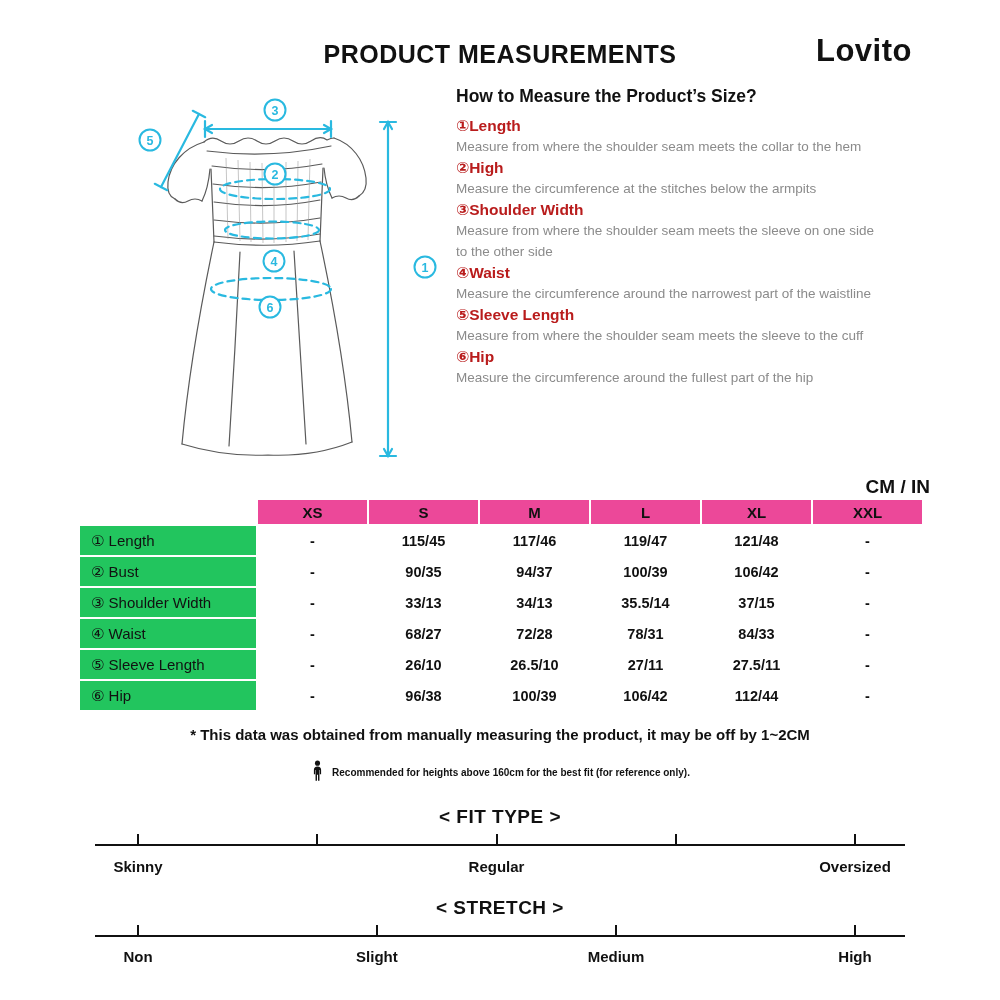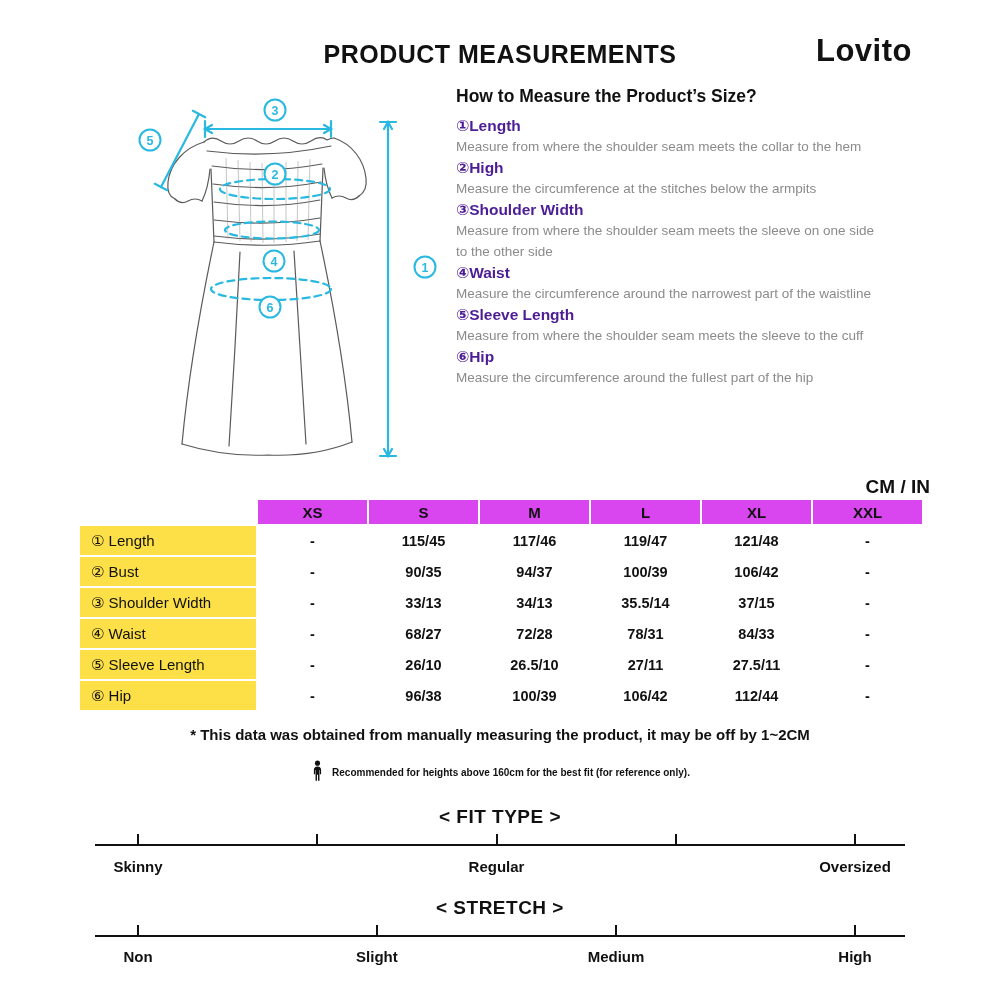--- a/index.html
+++ b/index.html
@@ -7,31 +7,31 @@
   .page{position:relative;width:1000px;height:1000px;background:#fff;overflow:hidden;}
 
   .title{position:absolute;top:40px;left:0;width:100%;text-align:center;
          font-size:25px;font-weight:800;letter-spacing:.5px;}
   .brand{position:absolute;top:33px;right:88px;font-size:31px;font-weight:800;letter-spacing:.5px;}
 
   .guide{position:absolute;top:84px;left:78px;width:854px;display:flex;}
   .diagram{width:378px;height:386px;flex:none;}
   .instructions{width:420px;flex:none;padding-top:2px;}
   .howto-title{font-size:17.5px;font-weight:700;margin:0 0 8px 0;}
-  .mi-label{font-size:15.5px;font-weight:600;color:#4c1d95;line-height:21px;}
+  .mi-label{font-size:15.5px;font-weight:600;color:#b91c1c;line-height:21px;}
   .mi-desc{font-size:13.5px;color:#8b8b8b;line-height:21px;}
 
   .units{position:absolute;top:476px;right:70px;font-size:19px;font-weight:700;}
 
   table.size-table{position:absolute;top:498px;left:78px;width:846px;
         border-collapse:separate;border-spacing:2px;table-layout:fixed;}
-  .size-table th{background:#d946ef;font-size:15px;font-weight:700;height:24px;padding:0;text-align:center;}
+  .size-table th{background:#ec4899;font-size:15px;font-weight:700;height:24px;padding:0;text-align:center;}
   .size-table th.corner{background:transparent;}
   .size-table td{height:29px;text-align:center;font-size:14.5px;font-weight:700;background:#fff;padding:0;}
-  .size-table td.rowlabel{background:#fde047;text-align:left;padding-left:11px;font-weight:400;font-size:15px;}
+  .size-table td.rowlabel{background:#22c55e;text-align:left;padding-left:11px;font-weight:400;font-size:15px;}
 
   .note1{position:absolute;top:726px;left:0;width:100%;text-align:center;font-size:15px;font-weight:700;}
   .note2{position:absolute;top:760px;left:0;width:100%;text-align:center;font-size:10px;font-weight:700;}
   .note2 svg{vertical-align:-5px;margin-right:7px;}
 
   .scale-title{position:absolute;left:0;width:100%;text-align:center;font-size:19px;font-weight:800;letter-spacing:.5px;}
   .fit-title{top:806px;}
   .stretch-title{top:897px;}
   .scale-line{position:absolute;left:95px;width:810px;height:12px;}
   .fit-line{top:834px;}

